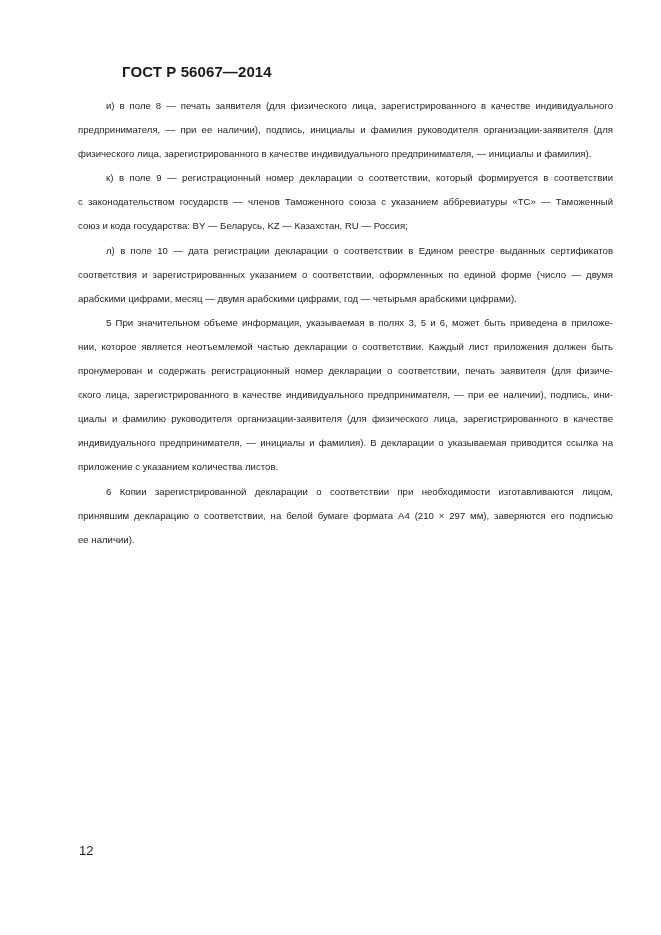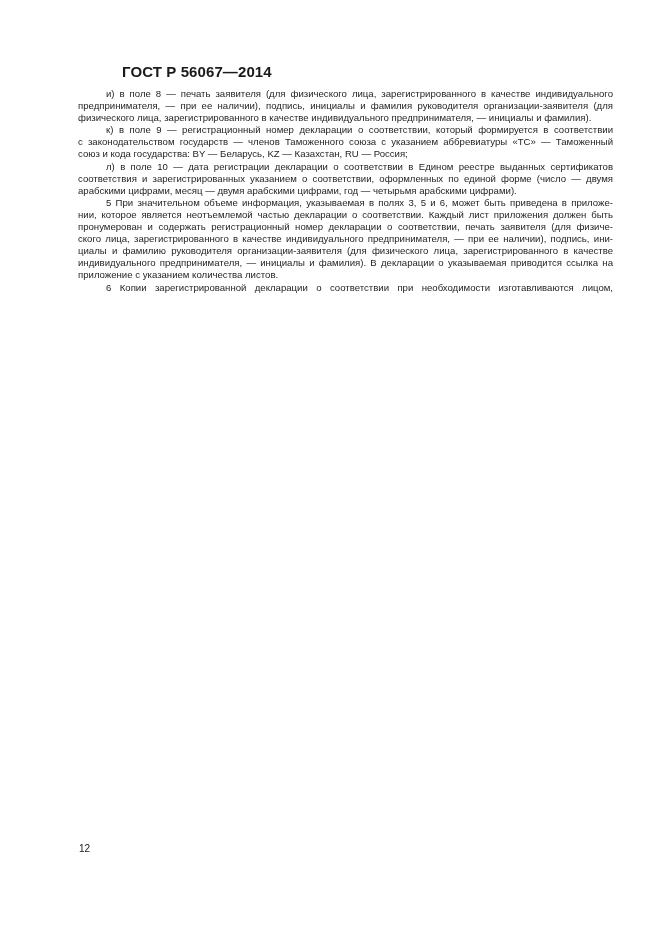--- a/index.html
+++ b/index.html
@@ -8,26 +8,26 @@
   .header {
     position: absolute; left: 78px; top: 63px;
     font-family: "Liberation Sans", sans-serif; font-weight: bold;
     font-size: 15px; color: #1a1a1a; letter-spacing: 0.1px; margin-left: 44px;
   }
   .body-text {
     position: absolute; left: 78px; top: 88px; width: 535px;
     font-family: "Liberation Sans", sans-serif;
     font-size: 9.6px; line-height: 12.1px; color: #1e1e1e;
   }
-  .line { display: block; white-space: nowrap; height: 12.1px; }
+  .line { display: block; white-space: nowrap; height: 12.1px; margin-top: 12px; }
   .just { text-align: justify; text-align-last: justify; white-space: normal; }
   .ind { padding-left: 28px; }
   .page-number {
     position: absolute; left: 79px; top: 843px;
-    font-family: "Liberation Sans", sans-serif; font-size: 10px; color: #1a1a1a;
+    font-family: "Liberation Sans", sans-serif; font-size: 13px; color: #1a1a1a;
   }
 </style>
 </head>
 <body>
 
 <div class="page">
   <div class="header">ГОСТ Р 56067—2014</div>
 
   <div class="body-text">
 
@@ -55,17 +55,19 @@
       <span class="line just">нии, которое является неотъемлемой частью декларации о соответствии. Каждый лист приложения должен быть</span>
       <span class="line just">пронумерован и содержать регистрационный номер декларации о соответствии, печать заявителя (для физиче-</span>
       <span class="line just">ского лица, зарегистрированного в качестве индивидуального предпринимателя, — при ее наличии), подпись, ини-</span>
       <span class="line just">циалы и фамилию руководителя организации-заявителя (для физического лица, зарегистрированного в качестве</span>
       <span class="line just">индивидуального предпринимателя, — инициалы и фамилия). В декларации о указываемая приводится ссылка на</span>
       <span class="line">приложение с указанием количества листов.</span>
     </div>
 
     <div>
       <span class="line just ind">6 Копии зарегистрированной декларации о соответствии при необходимости изготавливаются лицом,</span>
+      <span class="line just">принявшим декларацию о соответствии, на белой бумаге формата А4 (210 × 297 мм), заверяются его подписью</span>
+      <span class="line">ее наличии).</span>
     </div>
   </div>
 
   <div class="page-number">12</div>
 </div>
 
 </body></html>

